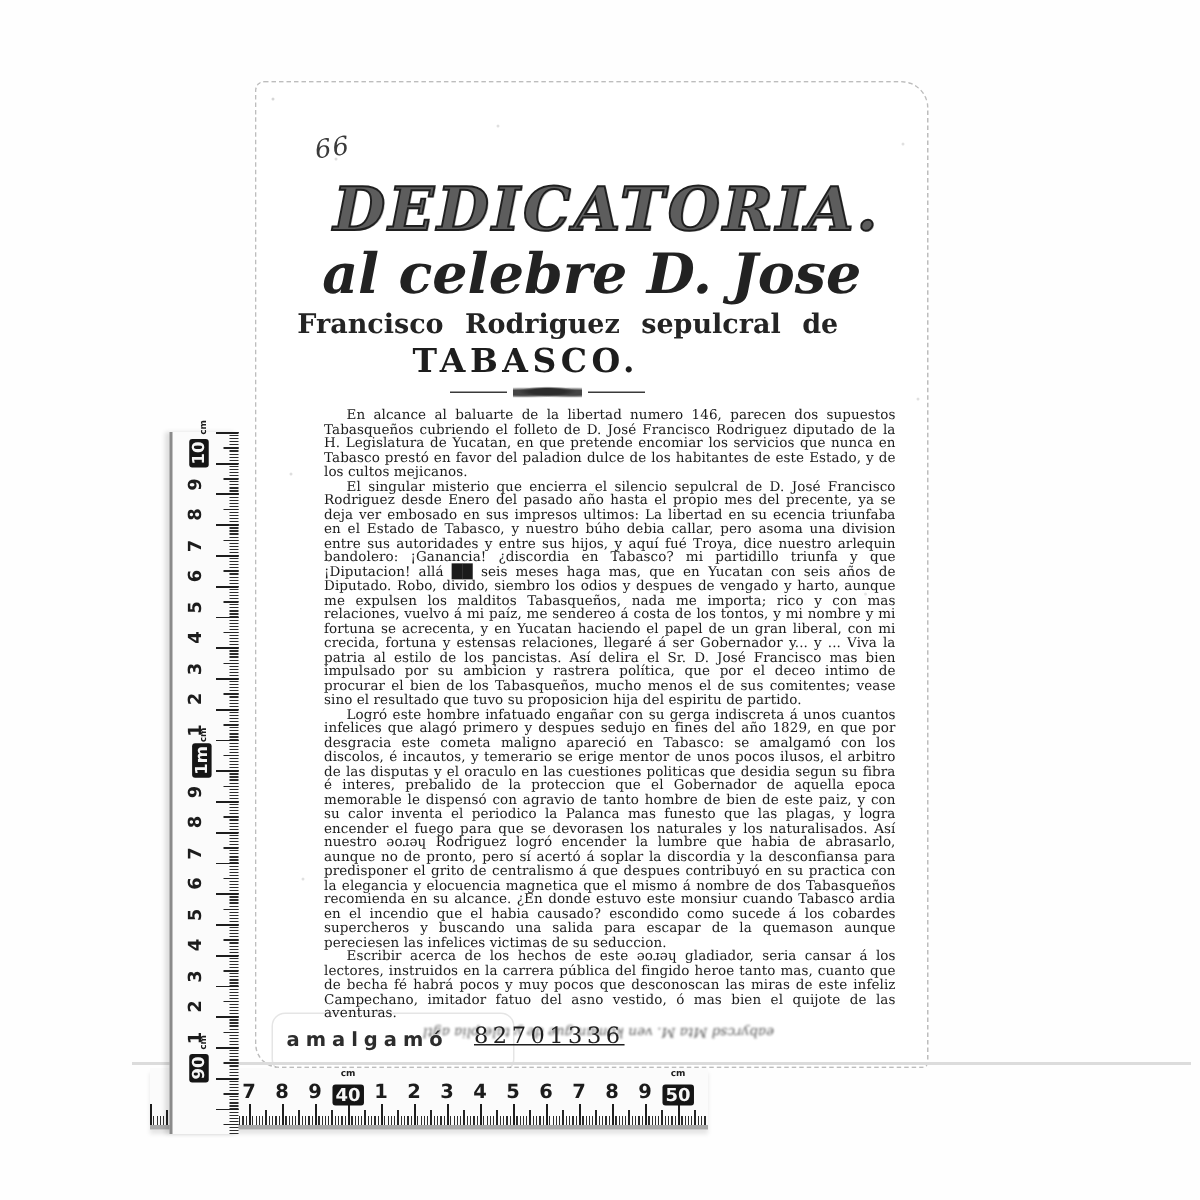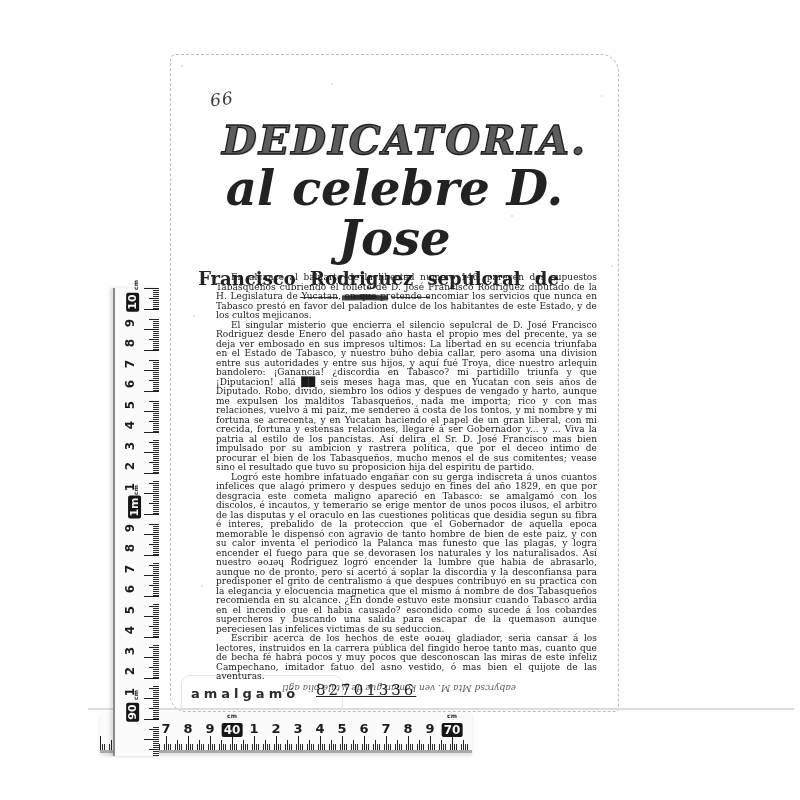--- a/index.html
+++ b/index.html
@@ -16,21 +16,21 @@
                      405px 470px 0 rgba(0,0,0,.11), 20px 520px 0 rgba(0,0,0,.12),
                      150px 18px 0 rgba(0,0,0,.12), 330px 150px 0 rgba(0,0,0,.14),
                      60px 120px 0 rgba(0,0,0,.10), 395px 330px 0 rgba(0,0,0,.10);}
   .handwritten{position:absolute;left:39px;top:34px;font-size:17px;font-style:italic;
                transform:rotate(-8deg);color:#3a3a3a;letter-spacing:1px;}
 
   .titleblock{position:absolute;left:0;top:64px;width:100%;text-align:center;line-height:1.05;}
   .t1{font-size:40px;font-weight:bold;font-style:italic;letter-spacing:2px;color:#5d5d5d;
       -webkit-text-stroke:1.3px #1f1f1f;text-shadow:1px 1px 0 rgba(0,0,0,.25);
       transform:translateX(10px);}
-  .t2{font-size:48px;font-weight:bold;font-style:italic;margin-top:2px;color:#222;}
+  .t2{font-size:37px;font-weight:bold;font-style:italic;margin-top:2px;color:#222;}
   .t3{font-size:18px;font-weight:bold;word-spacing:8px;margin-top:6px;color:#242424;
       transform:translateX(-16px);}
   .t4{font-size:22px;font-weight:bold;letter-spacing:3px;margin-top:3px;color:#1d1d1d;
       transform:translateX(-44px);}
   .ornament{margin:4px auto 0;width:130px;height:9px;position:relative;transform:translateX(-30px);}
   .ornament .bar{position:absolute;top:4px;width:38px;height:1px;background:#3a3a3a;}
   .ornament .bar.l{left:0;} .ornament .bar.r{right:0;}
   .ornament .mid{position:absolute;left:42px;top:0;width:46px;height:8px;
                  background:radial-gradient(ellipse at 50% 50%, #2c2c2c 0 35%, transparent 60%),
                             radial-gradient(ellipse at 15% 60%, #444 0 25%, transparent 55%),
@@ -88,20 +88,21 @@
 
   <div class="page">
     <div class="specks"></div>
 
     <div class="handwritten">66</div>
 
     <div class="titleblock">
       <div class="t1">DEDICATORIA.</div>
       <div class="t2">al celebre D. Jose</div>
       <div class="t3">Francisco Rodriguez sepulcral de</div>
+      <div class="t4">TABASCO.</div>
       <div class="ornament">
         <span class="bar l"></span>
           <span class="mid"></span>
           <span class="bar r"></span>
       </div>
     </div>
 
     <div class="bodytext">
       <p>En alcance al baluarte de la libertad numero 146, parecen dos supuestos Tabasqueños cubriendo el folleto de D. José Francisco Rodriguez diputado de la H. Legislatura de Yucatan, en que pretende encomiar los servicios que nunca en Tabasco prestó en favor del paladion dulce de los habitantes de este Estado, y de los cultos mejicanos.</p>
       <p>El singular misterio que encierra el silencio sepulcral de D. José Francisco Rodriguez desde Enero del pasado año hasta el propio mes del precente, ya se deja ver embosado en sus impresos ultimos: La libertad en su ecencia triunfaba en el Estado de Tabasco, y nuestro búho debia callar, pero asoma una division entre sus autoridades y entre sus hijos, y aquí fué Troya, dice nuestro arlequin bandolero: ¡Ganancia! ¿discordia en Tabasco? mi partidillo triunfa y que ¡Diputacion! allá ██ seis meses haga mas, que en Yucatan con seis años de Diputado. Robo, divido, siembro los odios y despues de vengado y harto, aunque me expulsen los malditos Tabasqueños, nada me importa; rico y con mas relaciones, vuelvo á mi paíz, me sendereo á costa de los tontos, y mi nombre y mi fortuna se acrecenta, y en Yucatan haciendo el papel de un gran liberal, con mi crecida, fortuna y estensas relaciones, llegaré á ser Gobernador y... y ... Viva la patria al estilo de los pancistas. Así delira el Sr. D. José Francisco mas bien impulsado por su ambicion y rastrera política, que por el deceo intimo de procurar el bien de los Tabasqueños, mucho menos el de sus comitentes; vease sino el resultado que tuvo su proposicion hija del espiritu de partido.</p>
@@ -162,18 +163,18 @@
         <span class="hunit" style="left: 132px;">cm</span>
         <span class="hmark" style="left: 154px;">1</span>
         <span class="hmark" style="left: 176px;">2</span>
         <span class="hmark" style="left: 198px;">3</span>
         <span class="hmark" style="left: 220px;">4</span>
         <span class="hmark" style="left: 242px;">5</span>
         <span class="hmark" style="left: 264px;">6</span>
         <span class="hmark" style="left: 286px;">7</span>
         <span class="hmark" style="left: 308px;">8</span>
         <span class="hmark" style="left: 330px;">9</span>
-        <span class="hmark rbox" style="left: 352px;">70</span>
+        <span class="hmark rbox" style="left: 352px;">50</span>
         <span class="hunit" style="left: 352px;">cm</span>
       </div>
   </div>
 
 </div>
 
 </body></html>

